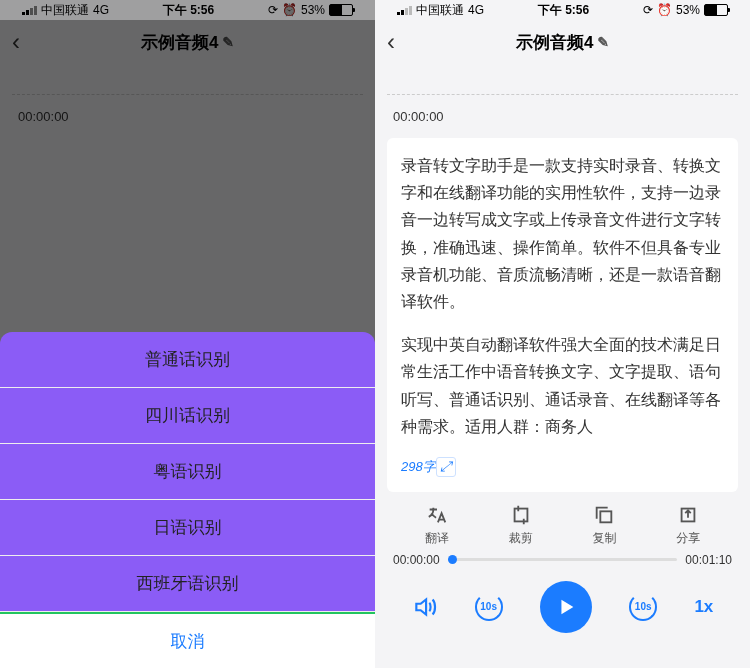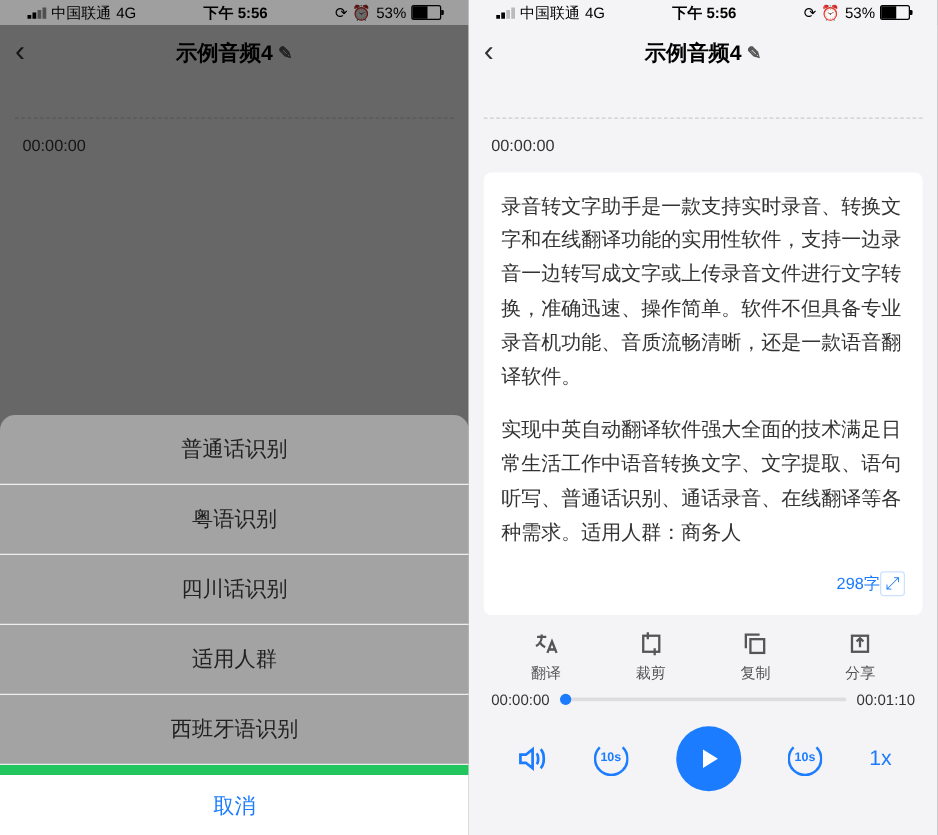--- a/index.html
+++ b/index.html
@@ -26,44 +26,44 @@
 .nav-title { font-size:17px; font-weight:700; display:flex; align-items:center; gap:4px; }
 .edit-icon { font-size:14px; color:#555; }
 
 .content { padding: 0; height: calc(100% - 64px); position: relative; }
 .dashed-sep { border-top: 1px dashed #ccc; margin: 30px 12px 0; }
 
 .timestamp { padding: 14px 18px; font-size: 13px; color: #333; }
 
 
 .overlay { position:absolute; inset:0; background: rgba(0,0,0,0.35); display:flex; flex-direction:column; justify-content:flex-end; }
-.sheet { background:#a3a3a3; border-radius: 12px 12px 0 0; }
+.sheet { background:#8b5cf6; border-radius: 12px 12px 0 0; }
 .sheet-item { height: 56px; display:flex; align-items:center; justify-content:center; font-size:17px; color:#222; border-bottom:0.5px solid #eee; }
-.sheet-cancel { height:56px; display:flex; align-items:center; justify-content:center; font-size:17px; color:#1b7cff; background:#fff; border-top:8px solid #22c55e; font-weight:500;}
+.sheet-cancel { height:56px; display:flex; align-items:center; justify-content:center; font-size:17px; color:#1b7cff; background:#fff; border-top:2px solid #22c55e; font-weight:500;}
 
 
 .text-box { margin: 0 12px; background:#fff; border-radius:6px; padding:14px; font-size:16px; line-height:1.7; color:#333; position:relative; }
 .para { margin-bottom: 16px; }
 .toast { position:absolute; left:50%; top:130px; transform:translateX(-50%); background:rgba(60,60,60,0.92); color:#fff; padding:12px 28px; border-radius:6px; font-size:16px; }
-.word-count { color:#1b7cff; font-size:13px; margin-top:6px; display:flex; justify-content:flex-end; align-items:center;}
+.word-count { color:#1b7cff; font-size:13px; margin-top:6px; display:flex; justify-content:flex-start; align-items:center;font-style:italic;}
 .expand-icon { color:#1b7cff; font-size:14px; border:1px solid #cde1ff; border-radius:3px; width:20px; height:20px; display:flex; align-items:center; justify-content:center;}
 
 .toolbar { display:flex; justify-content:space-around; padding:12px 20px 6px;align-items:center; }
 .tool { display:flex; flex-direction:column; align-items:center; gap:4px; color:#555; font-size:12px;}
 .tool svg { width:22px; height:22px; stroke:#555; fill:none; stroke-width:2;}
 
 .progress-row { display:flex; align-items:center; padding:0 18px; gap:8px; font-size:12px; color:#333;}
 .progress-bar { flex:1; height:3px; background:#ddd; border-radius:2px; position:relative;}
 .progress-dot { position:absolute; left:0; top:-3px; width:9px; height:9px; background:#1b7cff; border-radius:50%;}
 
 .player { display:flex; align-items:center; justify-content:space-around; padding:14px 18px 8px; }
 .player-btn { color:#1b7cff; display:flex; align-items:center; justify-content:center; }
 .play-main { width:52px; height:52px; background:#1b7cff; border-radius:50%; display:flex; align-items:center; justify-content:center;}
 .play-main svg { fill:#fff; }
-.speed { color:#1b7cff; font-size:17px; font-weight:400;}
+.speed { color:#1b7cff; font-size:17px; font-weight:700;}
 .skip { position:relative; font-size:10px; color:#1b7cff; }
 .skip-circle { width:28px; height:28px; border:2.5px solid #1b7cff; border-radius:50%; border-top-color:transparent; display:flex; align-items:center; justify-content:center; font-size:10px; font-weight:600;}
 .content-bg { position:absolute; inset:64px 0 0 0; background:#f4f4f6; }
 </style>
 </head>
 <body>
 
 <div class="screen screen-left">
   <div class="status-bar" style="filter:brightness(0.65)">
     <div class="status-left">
@@ -93,23 +93,23 @@
       <span class="edit-icon">✎</span>
     </div>
   </div>
   <div class="content-bg" style="filter:brightness(0.65)">
     <div class="dashed-sep"></div>
     <div class="timestamp">00:00:00</div>
   </div>
   <div class="overlay">
     <div class="sheet">
       <div class="sheet-item">普通话识别</div>
+      <div class="sheet-item">四川话识别</div>
       <div class="sheet-item">粤语识别</div>
-      <div class="sheet-item">四川话识别</div>
-      <div class="sheet-item">适用人群</div>
+      <div class="sheet-item">日语识别</div>
       <div class="sheet-item">西班牙语识别</div>
       <div class="sheet-cancel">取消</div>
     </div>
   </div>
 </div>
 
 <div class="screen screen-right">
   <div class="status-bar">
     <div class="status-left">
       <div class="signal-bars">

